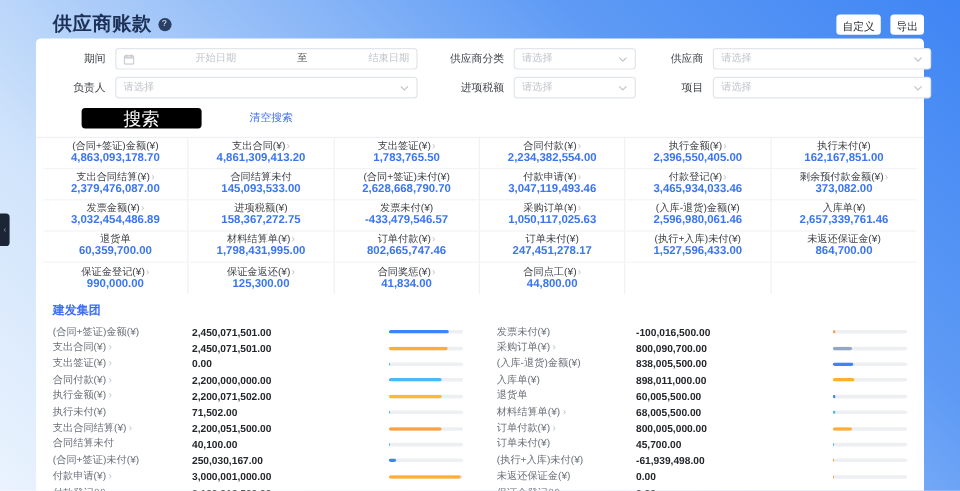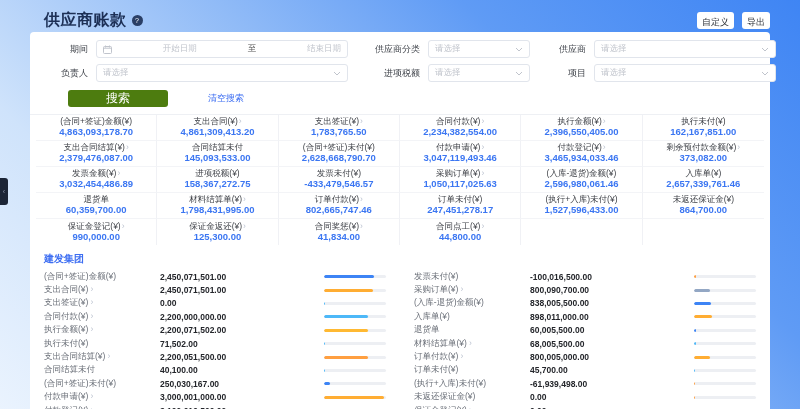--- a/index.html
+++ b/index.html
@@ -33,22 +33,22 @@
   .lab-a{ width:44px;} .lab-b{ width:62px; margin-left:10px;} .lab-c{ width:44px; margin-left:12px;}
   .ctl{ height:18px; border:1px solid #e1e5ec; border-radius:3px; display:flex; align-items:center;
     padding:0 6px; background:#fff; cursor:pointer;}
   .ph{ font-size:8.5px; color:#c0c4cc;}
   .daterange{ width:252px; justify-content:space-between;}
   .daterange .sep{ font-size:8.5px; color:#555;}
   .select{ justify-content:space-between;}
   .w250{ width:252px;} .w100{ width:102px;} .w180{ width:182px;}
   .chev-down{ color:#c0c4cc;}
   .f-actions{ display:flex; align-items:center; margin:8px 0 7px 24px;}
-  .search-btn{ width:100px; height:17px; background:#4d7c0f; border:none; border-radius:3px; color:#fff;
-    font-size:12px; cursor:pointer; font-family:inherit;}
+  .search-btn{ width:100px; height:17px; background:#000000; border:none; border-radius:3px; color:#fff;
+    font-size:15px; cursor:pointer; font-family:inherit;}
   .clear-link{ margin-left:40px; font-size:9px; color:#3d6ef2; cursor:pointer; text-decoration:none;}
   
   .stats{ border-top:1px solid #eef0f4; display:grid; grid-template-columns:repeat(6,1fr); padding:0 6px;}
   .stat-cell{ min-height:26px; display:flex; flex-direction:column; align-items:center; justify-content:center;
     gap:1px; border-bottom:1px solid #f3f4f7; border-right:1px solid #f0f1f5; padding:2px 1px;}
   .stat-cell:nth-child(6n){ border-right:none;}
   .stat-cell:nth-last-child(-n+6){ border-bottom:none;}
   .stat-label-line{ font-size:8.5px; color:#3c3f45; white-space:nowrap; line-height:1.1;}
   .stat-chev{ color:#bcc3d0; margin-left:1px; font-size:8.5px;}
   .stat-value{ font-size:9.5px; font-weight:bold; color:#3b76f2; white-space:nowrap; line-height:1.1;}

